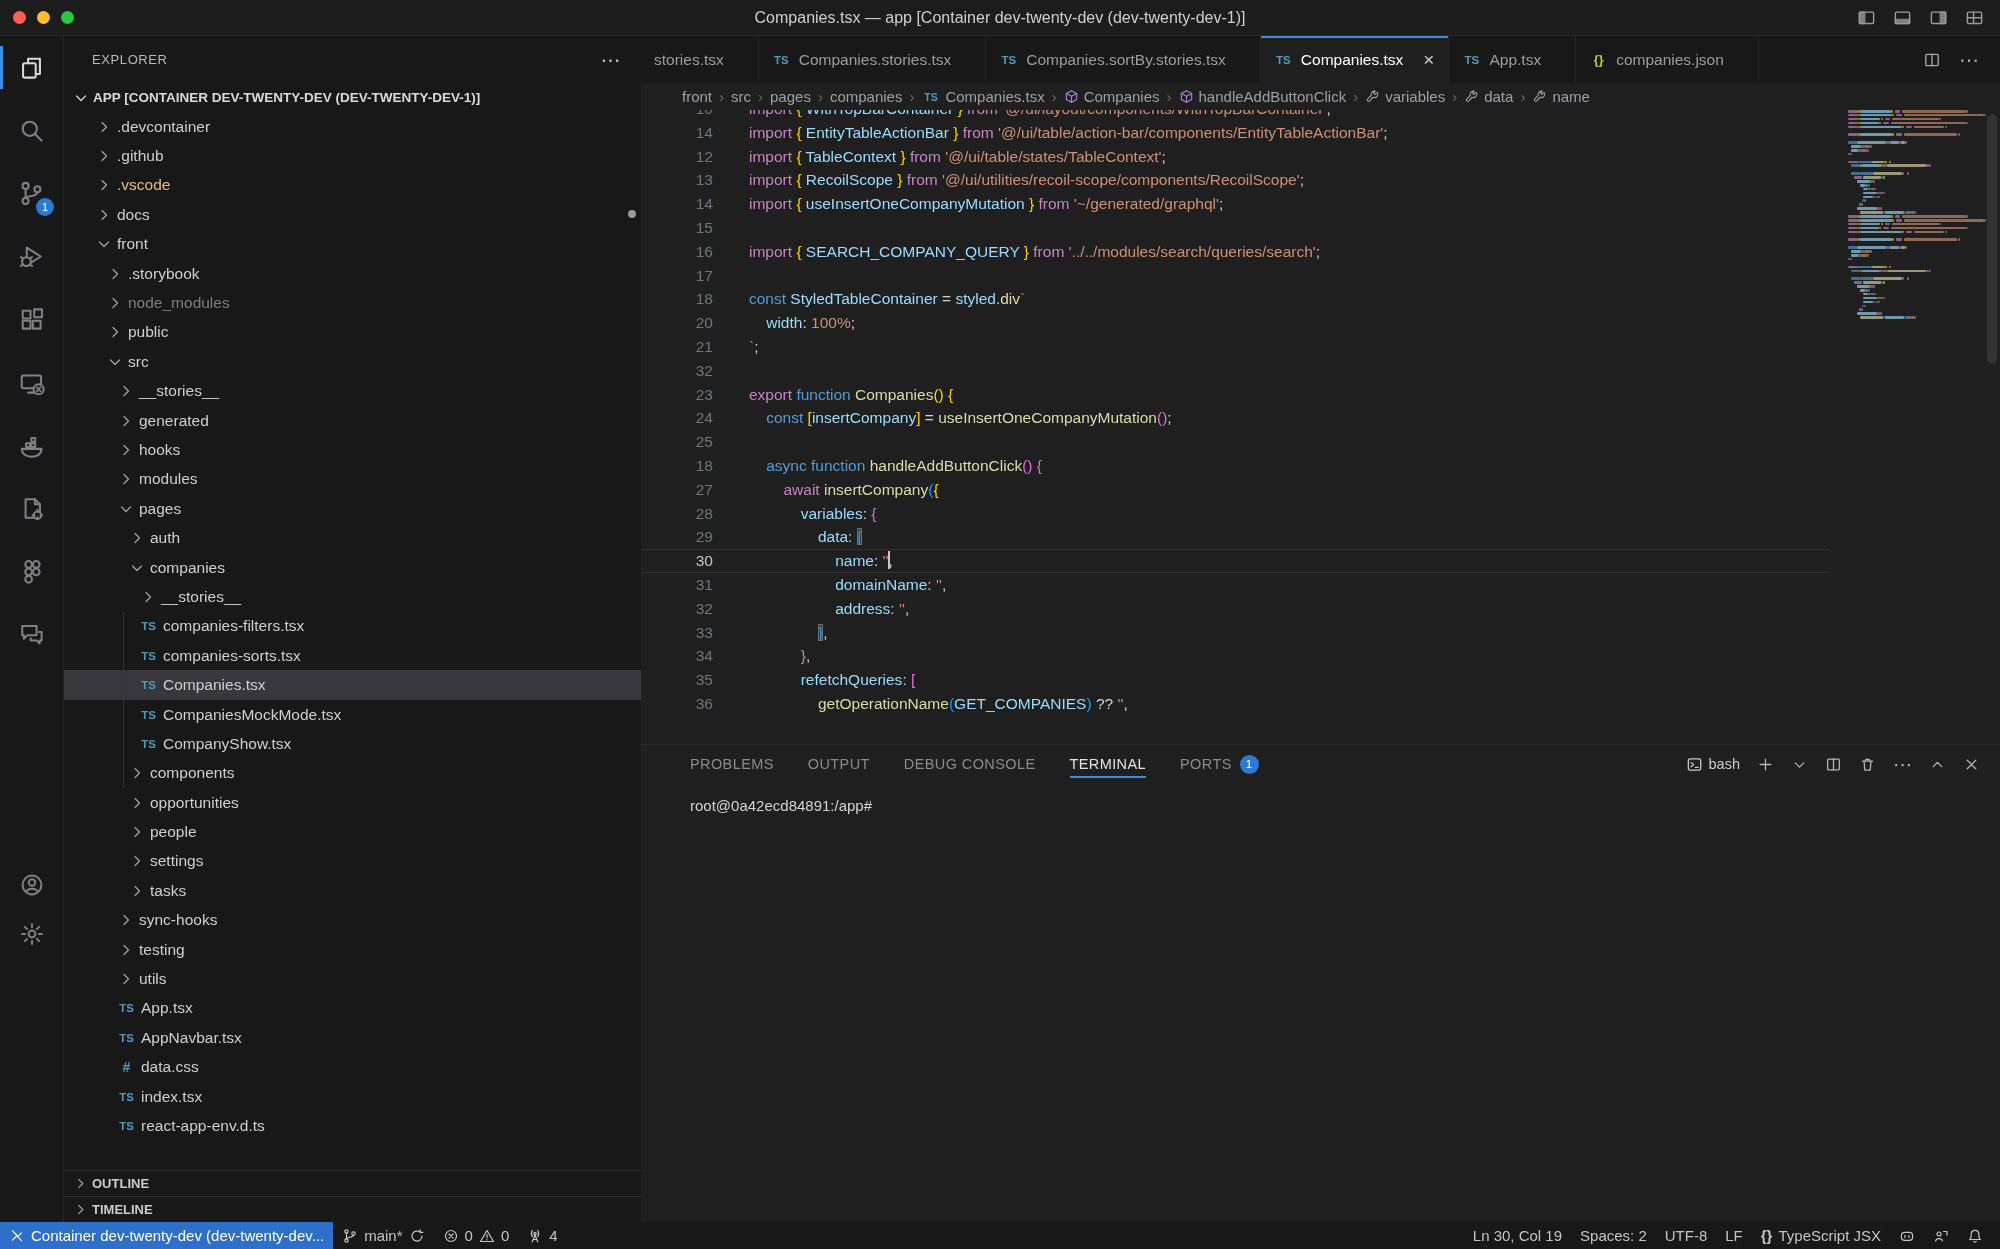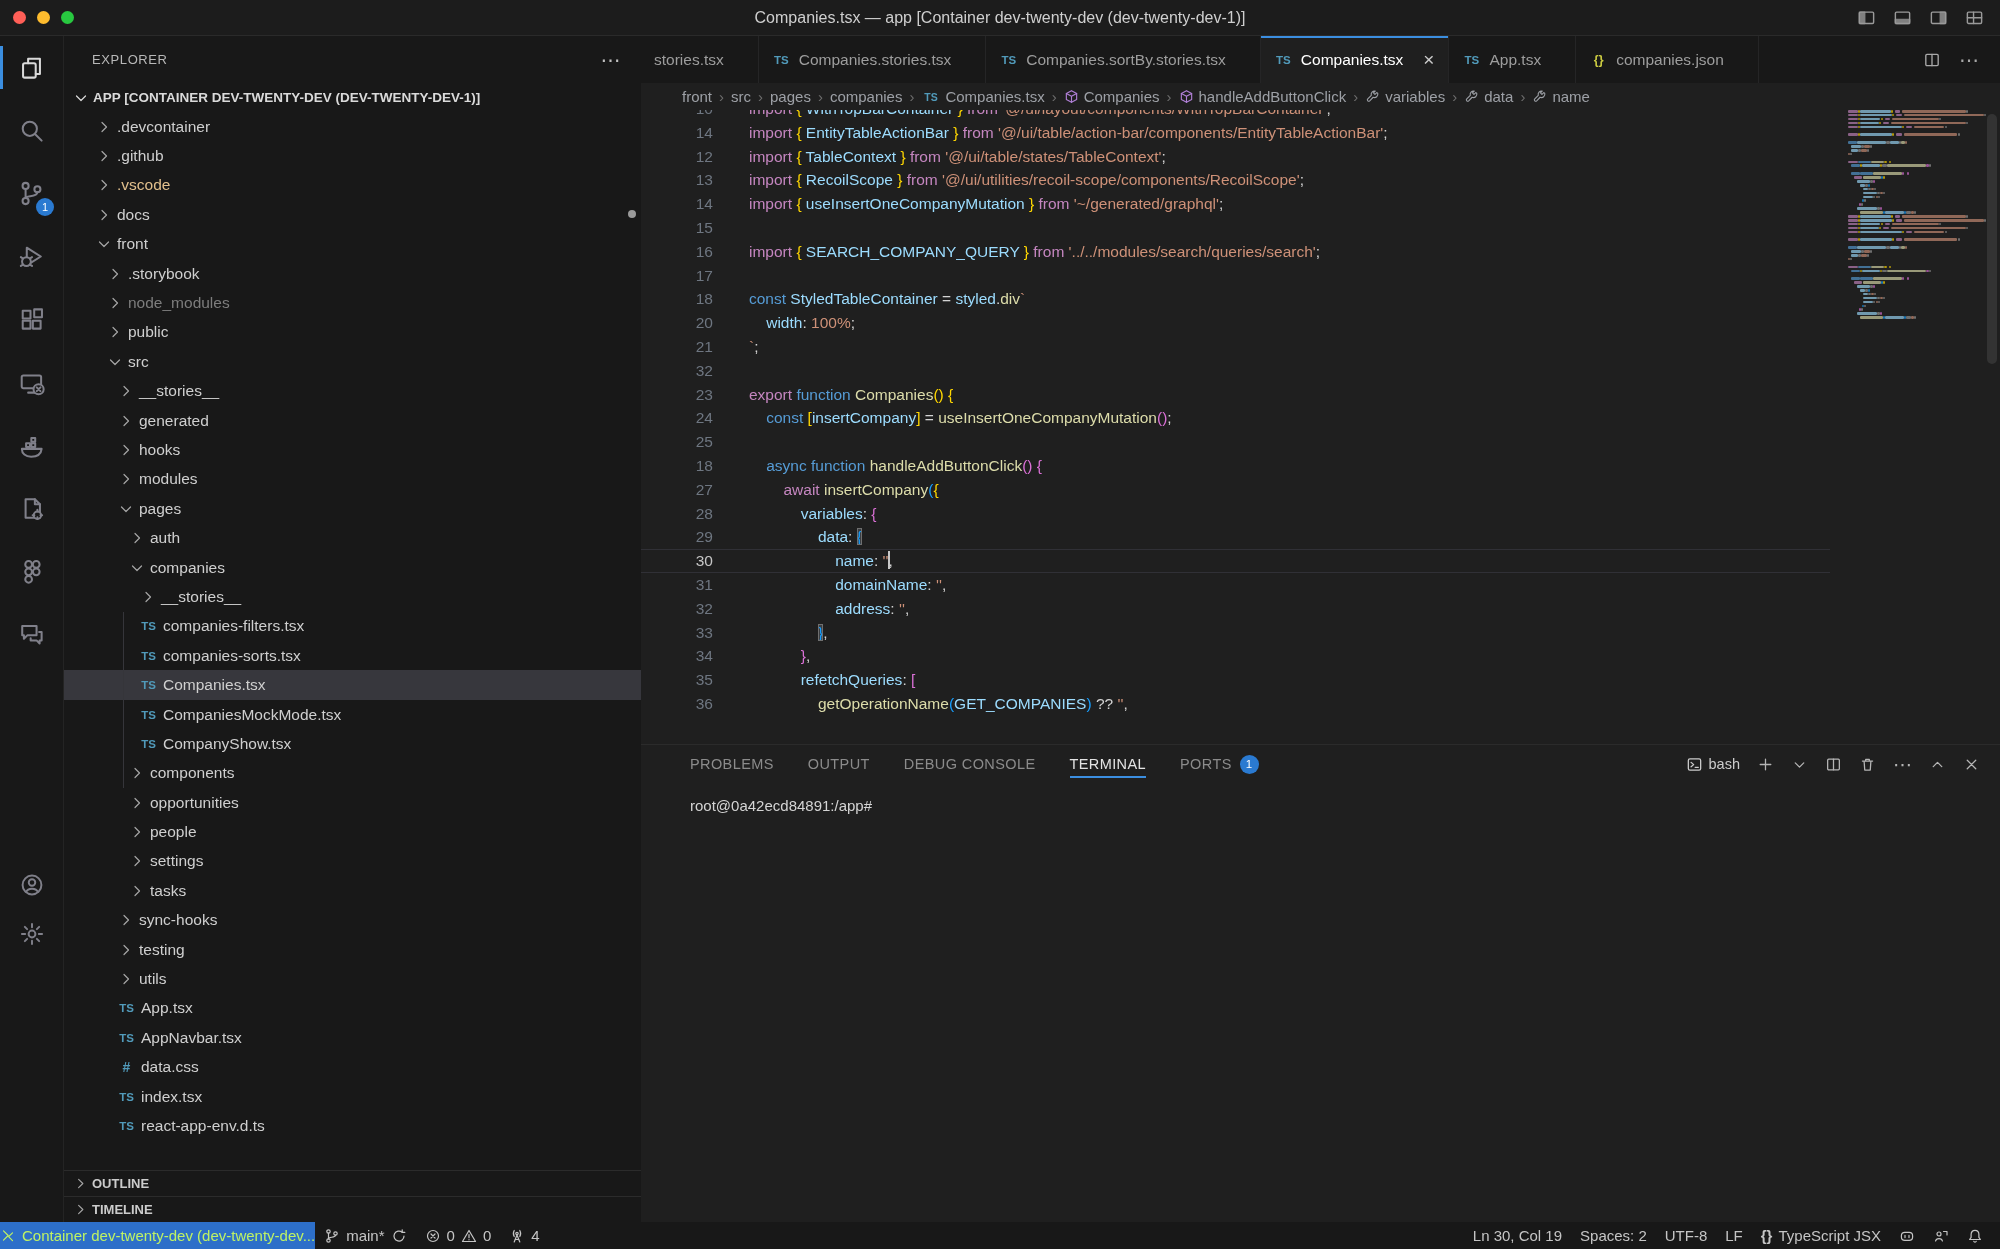--- a/index.html
+++ b/index.html
@@ -100,21 +100,21 @@
   .pan-act{margin-left:auto;display:flex;align-items:center;gap:17px;color:#b5b5b5;}
   .pan-act .ic svg{width:17px;height:17px;}
   .pan-act .shell{display:flex;align-items:center;gap:6px;font-size:14.5px;color:#cccccc;cursor:pointer;}
   .pan-act .dots{font-size:19px;}
   .panel-body{padding:14px 0 0 49px;font-family:"DejaVu Sans Mono",monospace;font-size:15px;color:#d4d4d4;height:calc(100% - 38px);cursor:text;}
 
   
   .statusbar{height:27px;background:var(--bg-side);display:flex;align-items:stretch;font-size:15px;color:#c5c5c5;}
   .sbi{display:flex;align-items:center;gap:6px;padding:0 9px;cursor:pointer;white-space:nowrap;}
   .sbi .ic svg{width:16px;height:16px;}
-  .sbi.remote{background:var(--remote);color:#bef264;padding:0 0;max-width:390px;overflow:hidden;}
+  .sbi.remote{background:var(--remote);color:#ffffff;padding:0 9px;max-width:390px;overflow:hidden;}
   .sb-right{margin-left:auto;display:flex;align-items:stretch;padding-right:8px;}
   .braces-ic{font-weight:700;color:#c5c5c5;}
 </style>
 </head>
 <body>
 
 <div class="titlebar">
   <div class="lights">
     <span class="light" style="background:#ff5f57"></span>
     <span class="light" style="background:#febc2e"></span>

